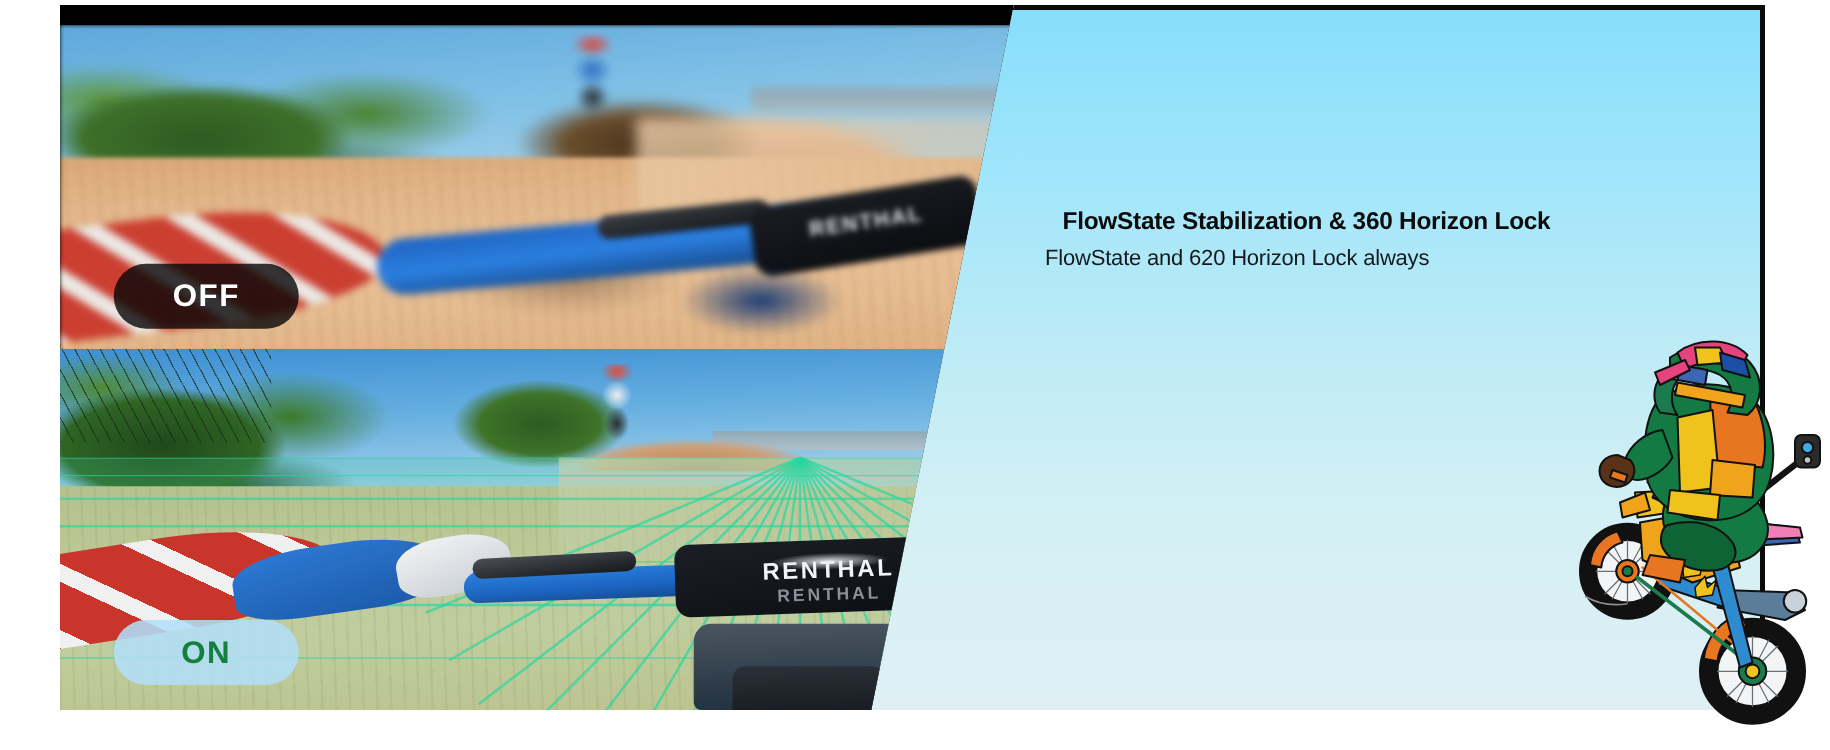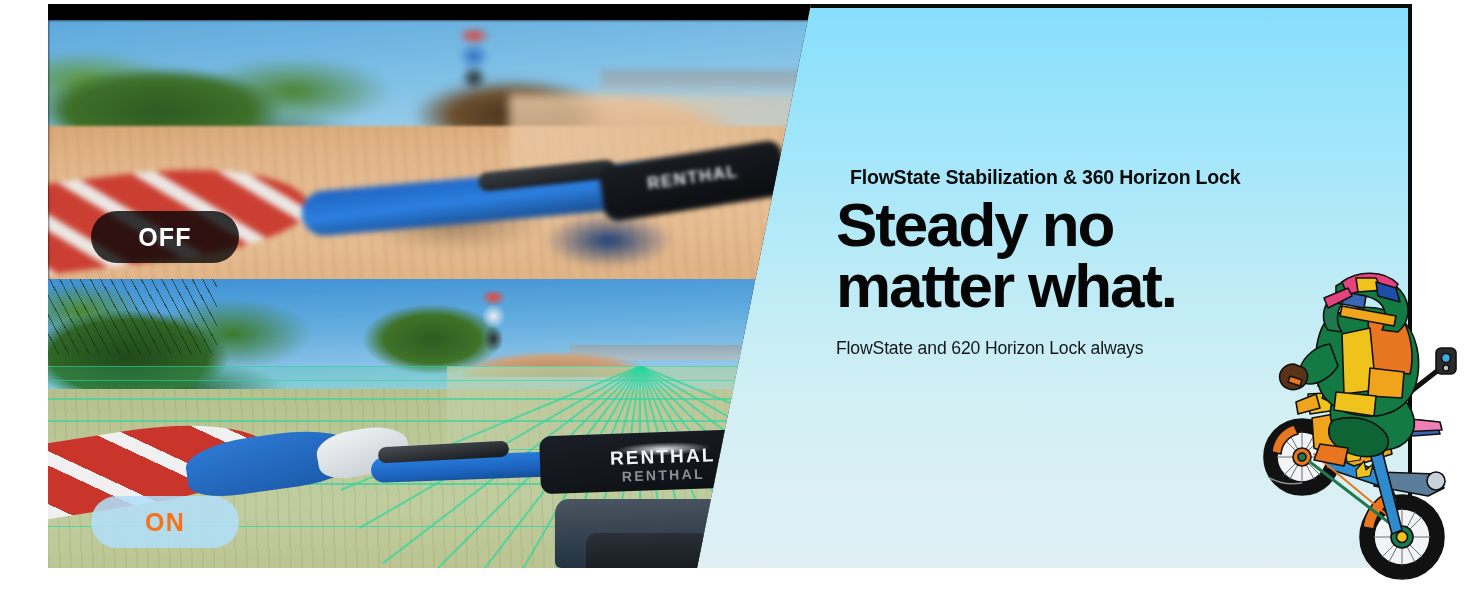--- a/index.html
+++ b/index.html
@@ -274,38 +274,34 @@
     position:absolute;display:flex;align-items:center;justify-content:center;
     font-weight:bold;border-radius:999px;user-select:none;
   }
   .pill-off{
     left:43px;bottom:22px;width:148px;height:52px;
     background:rgba(6,6,8,.80);color:#ffffff;
     font-size:25px;letter-spacing:1.2px;
   }
   .pill-on{
     left:43px;bottom:20px;width:148px;height:52px;
-    background:rgba(178,222,247,.88);color:#f97316;
+    background:rgba(178,222,247,.88);color:#15803d;
     font-size:25px;letter-spacing:1.2px;
   }
 </style>
 </head>
 <body>
 
 <div class="stage">
 
   <div class="info-panel">
 
     <div class="panel-copy">
       <p class="eyebrow">FlowState Stabilization &amp; 360 Horizon Lock</p>
 
-      <h1 class="headline">
-        <span class="hl-line">Steady no</span>
-        <span class="hl-line">matter what.</span>
-      </h1>
 
       <p class="body-copy">
         <span class="bc-line">FlowState and 620 Horizon Lock always</span>
       </p>
     </div>
   </div>
 
   <svg class="rider-art" viewBox="0 0 230 330" style="position:absolute;left:1250px;top:272px;">
     <g stroke="#111" stroke-width="1.6" stroke-linejoin="round" stroke-linecap="round">
 

